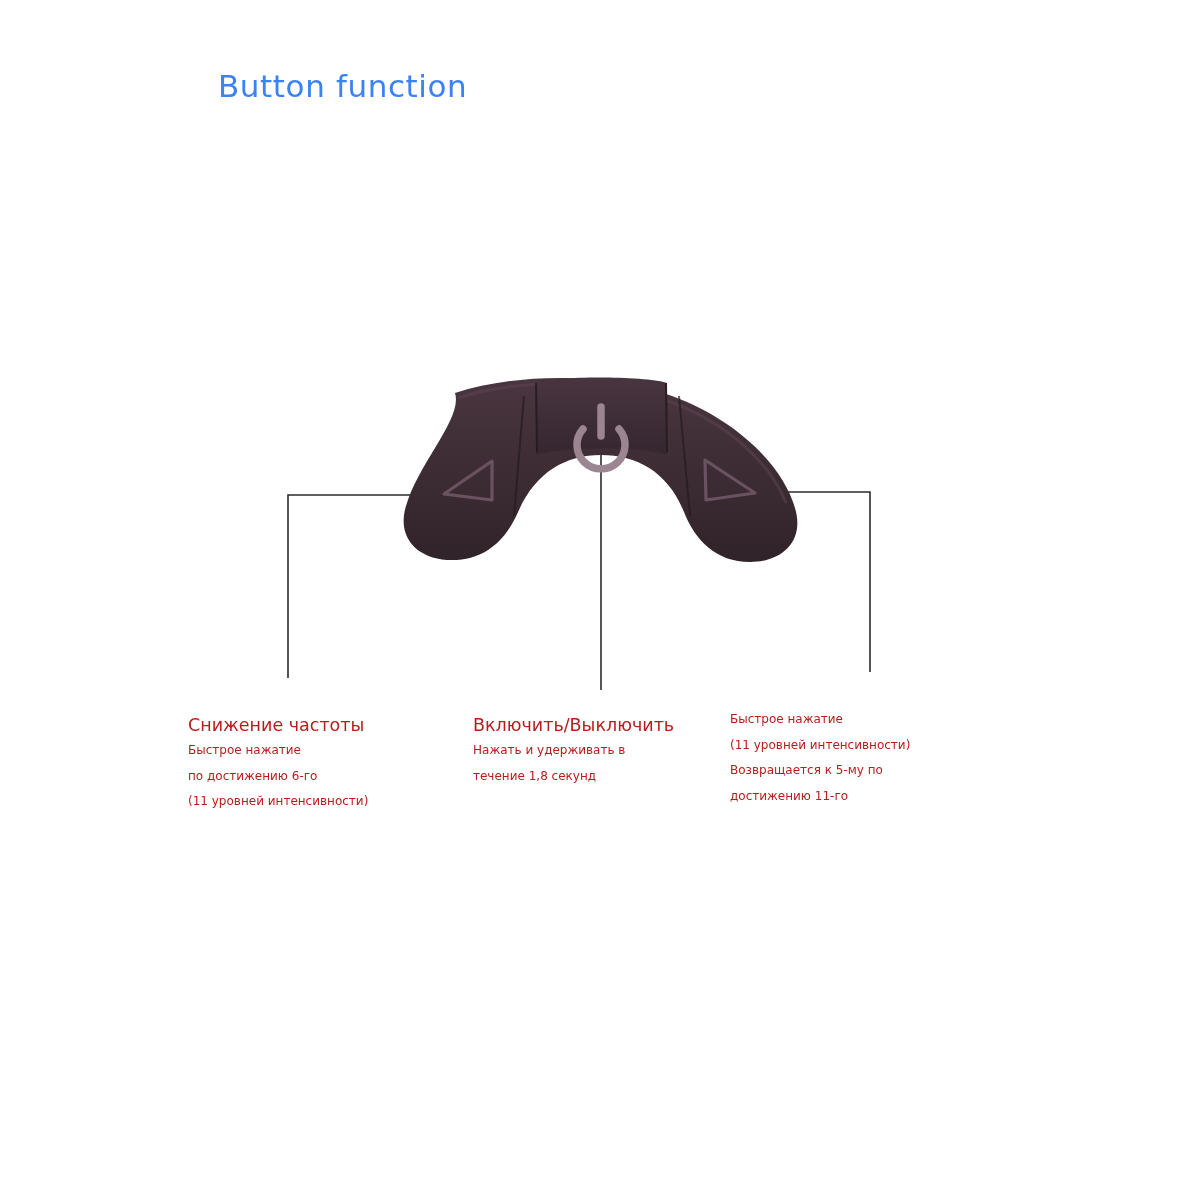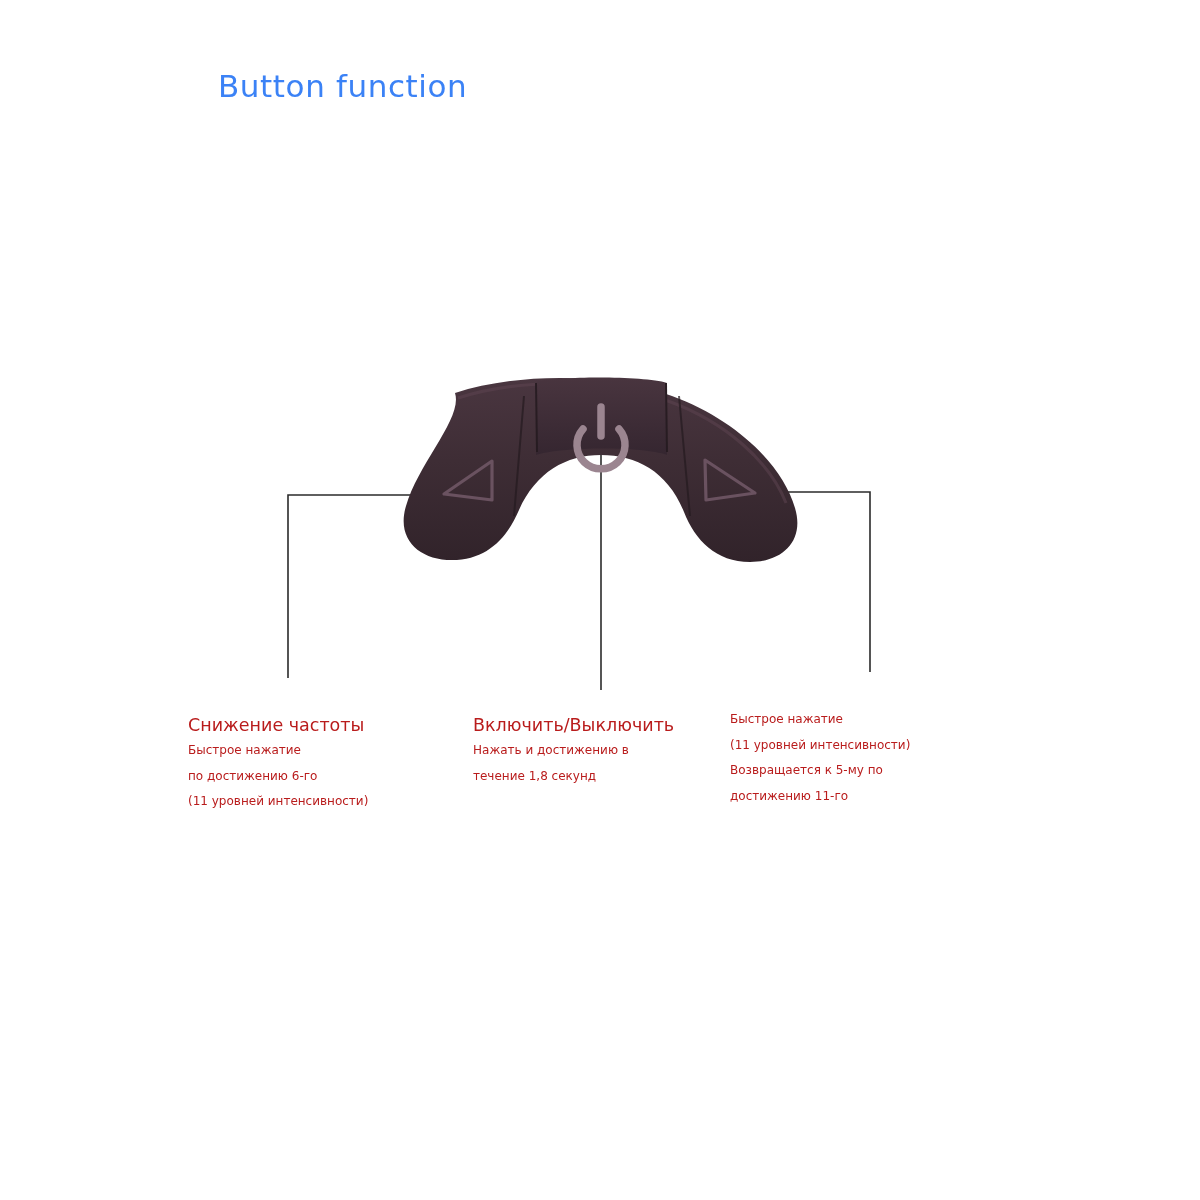--- a/index.html
+++ b/index.html
@@ -138,21 +138,21 @@
     <div class="body">
       <div>Быстрое нажатие</div>
       <div>по достижению 6-го</div>
       <div>(11 уровней интенсивности)</div>
     </div>
   </div>
 
   <div class="caption" id="cap-mid">
     <div class="head">Включить/Выключить</div>
     <div class="body">
-      <div>Нажать и достижению в</div>
+      <div>Нажать и удерживать в</div>
       <div>течение 1,8 секунд</div>
     </div>
   </div>
 
   <div class="caption" id="cap-right">
     <div class="body">
       <div>Быстрое нажатие</div>
       <div>(11 уровней интенсивности)</div>
       <div>Возвращается к 5-му по</div>
       <div>достижению 11-го</div>

